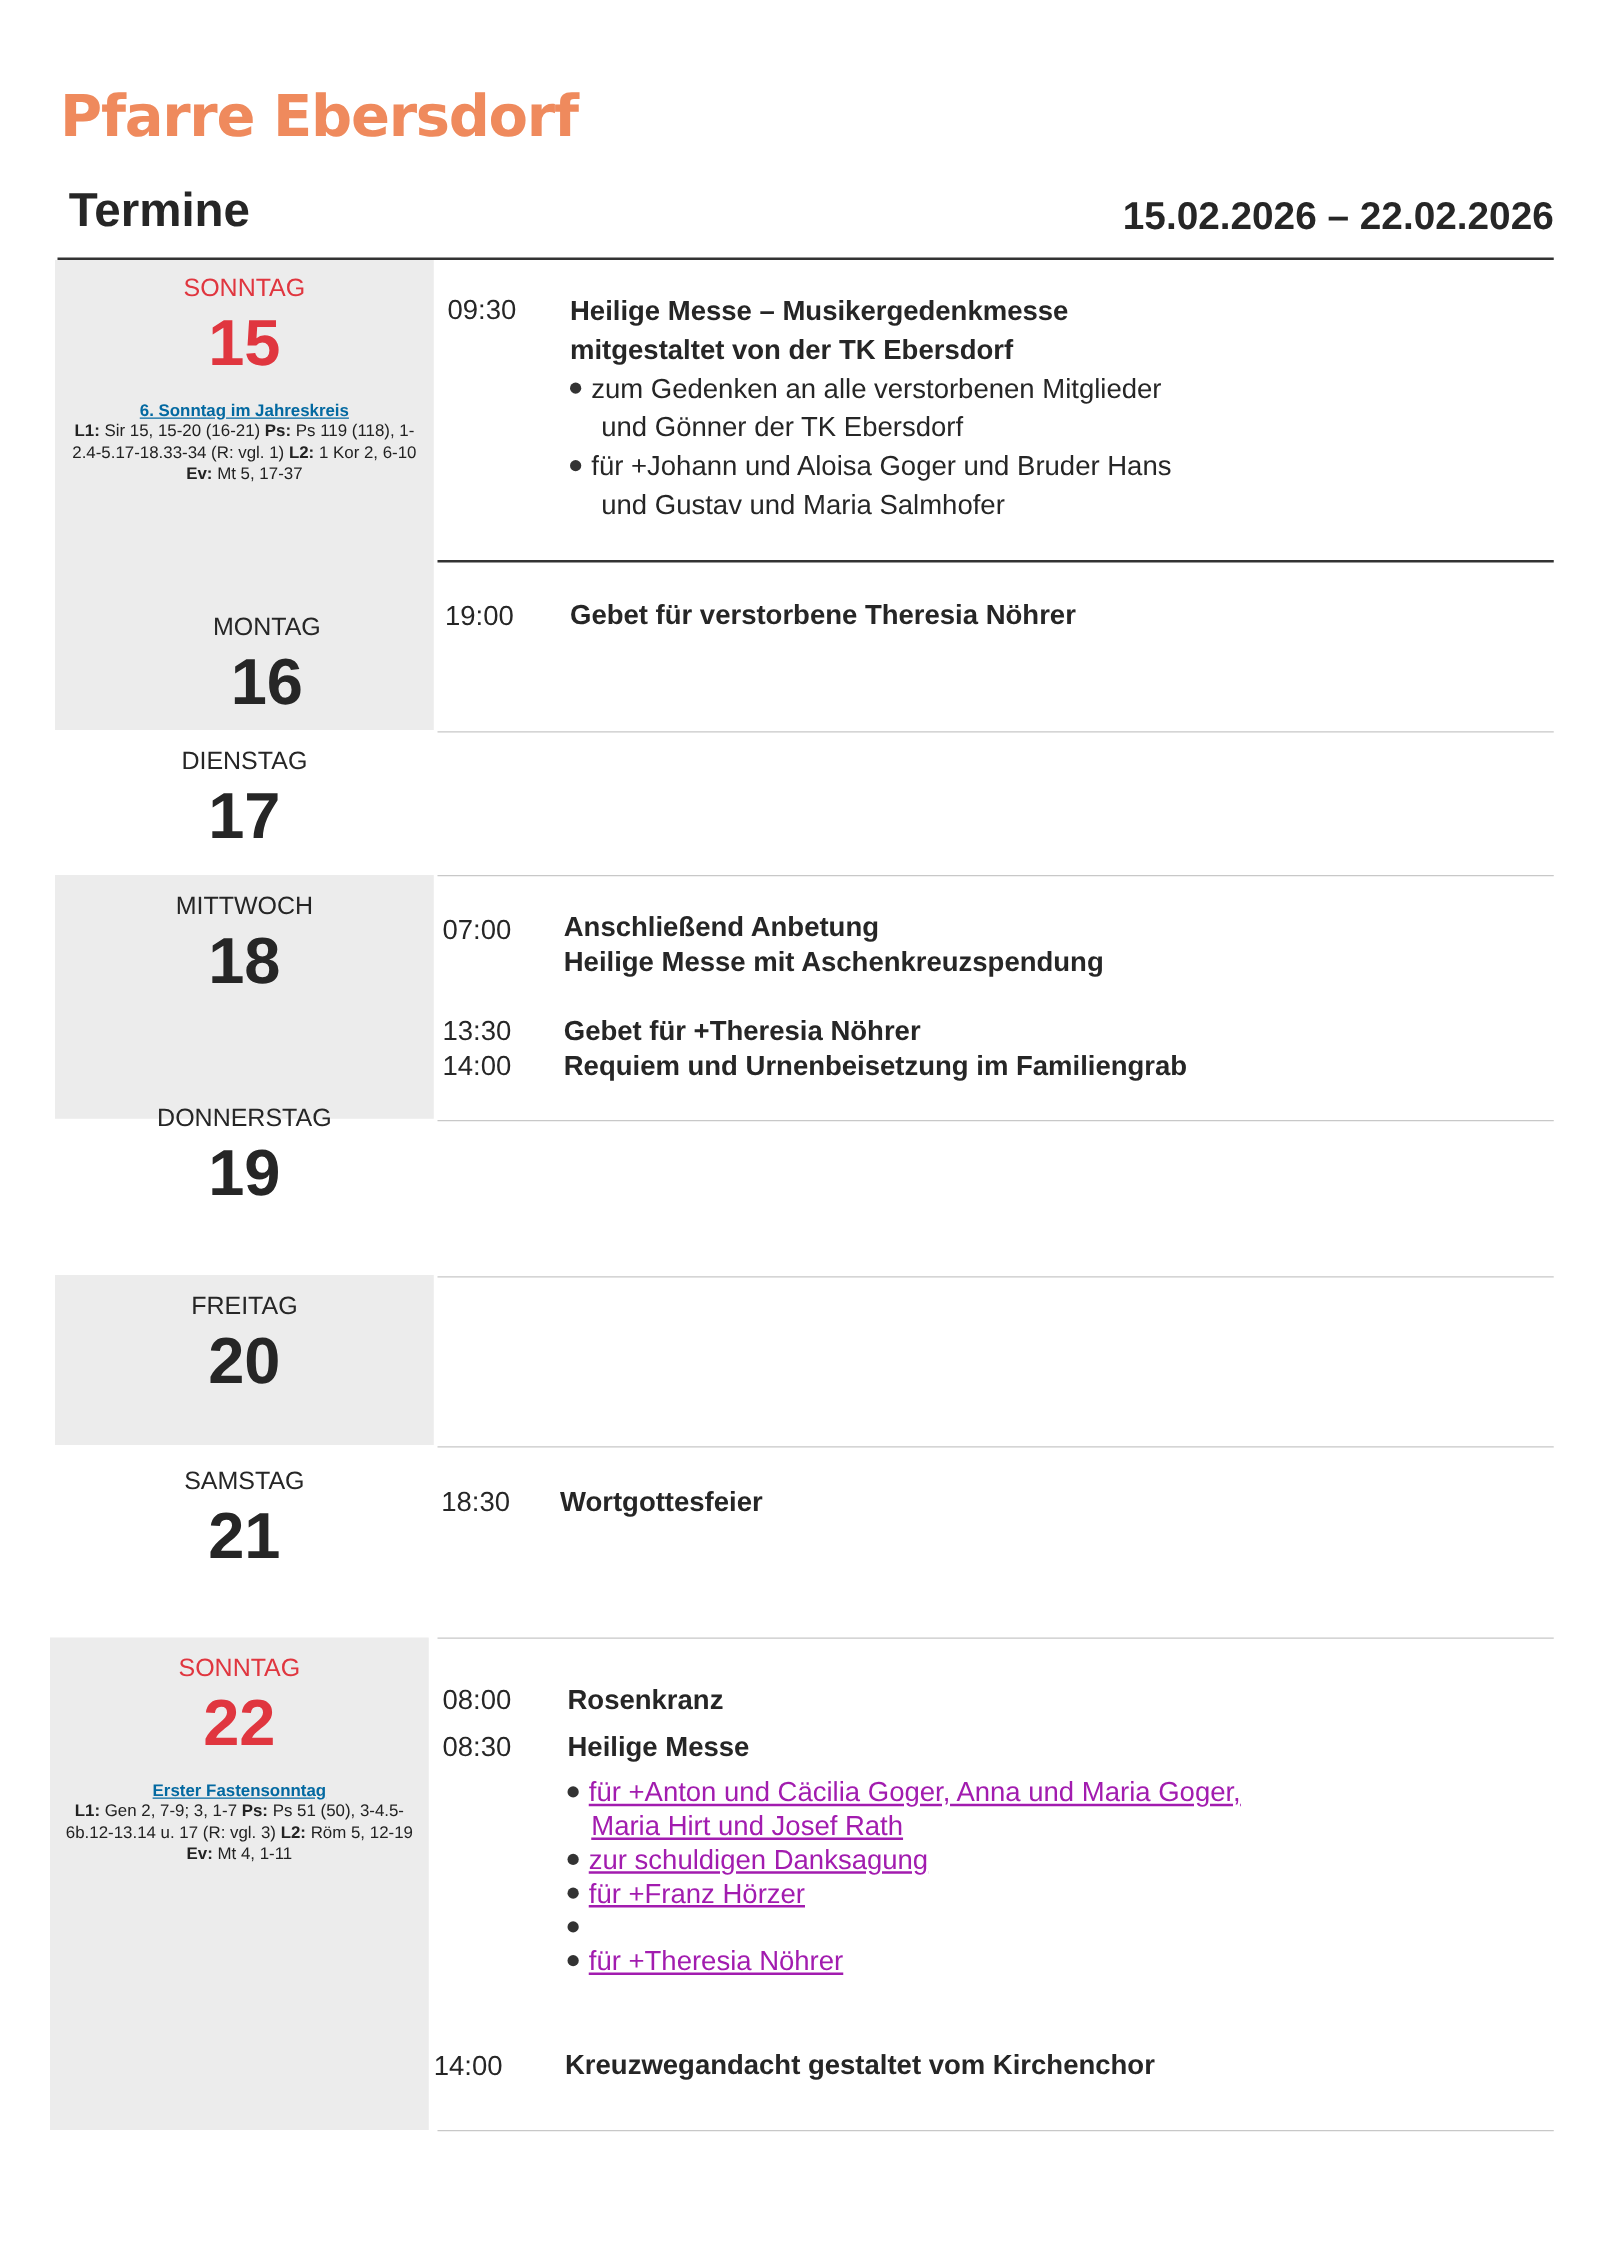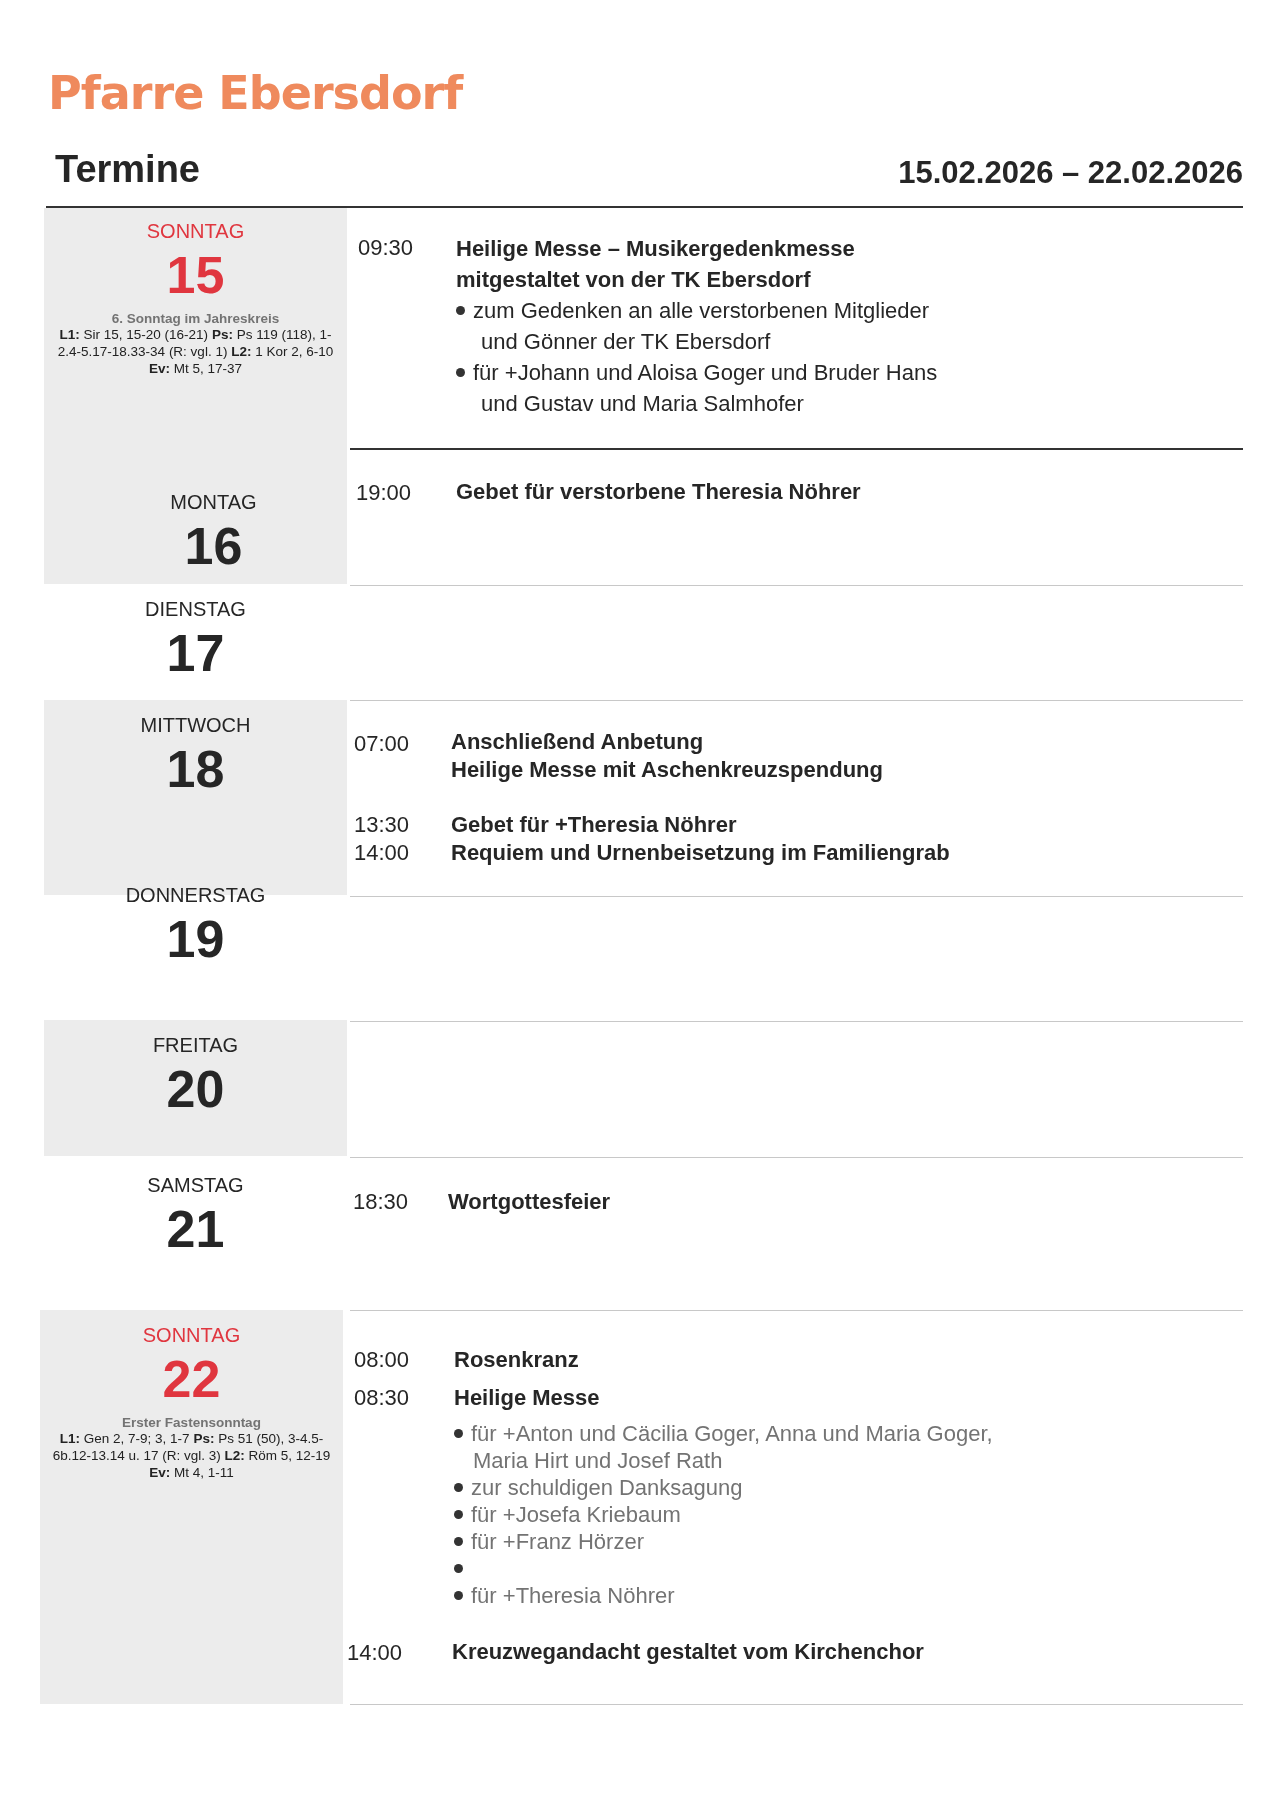--- a/index.html
+++ b/index.html
@@ -11,29 +11,29 @@
   .section-title { left:55px; top:148px; font-size:38px; font-weight:bold; color:#262626; }
   .date-range { right:35px; top:155px; font-size:31px; font-weight:bold; color:#262626; }
   .top-rule { left:46px; top:206px; width:1197px; height:2px; background:#333; }
   .gray { background:#ececec; }
   .day-panel { left:44px; width:303px; }
   .day-head { position:absolute; left:0; width:100%; text-align:center; }
   .weekday { font-size:20px; color:#262626; }
   .weekday.red { color:#e0363f; }
   .daynum { font-size:52px; font-weight:bold; line-height:1; color:#262626; }
   .daynum.red { color:#e0363f; }
-  .occasion { font-size:13.5px; font-weight:bold; color:#737373; margin-top:10px; }
+  .occasion { font-size:13.5px; font-weight:bold; color:#0369a1; margin-top:20px;text-decoration:underline; }
   .readings { font-size:13.5px; line-height:17px; color:#222; padding:0 6px; }
   .readings b { font-weight:bold; }
   .rule { left:350px; width:893px; height:1px; background:#c8c8c8; }
   .rule.dark { height:2px; background:#333; }
   .time { position:absolute; font-size:22px; color:#262626; }
   .evt { position:absolute; font-size:22px; font-weight:bold; color:#262626; line-height:31px; }
   .bul { position:absolute; font-size:22px; color:#262626; line-height:31px; }
-  .bul2 { position:absolute; font-size:22px; color:#737373; line-height:27px; }
+  .bul2 { position:absolute; font-size:22px; color:#a21caf; line-height:27px;text-decoration:underline; }
   .dot { display:inline-block; width:9px; height:9px; border-radius:50%; background:#333;
          margin-right:8px; vertical-align:middle; position:relative; top:-2px; }
   .cont { padding-left:25px; }
 </style>
 </head>
 <body>
 
 <div class="abs parish-title">Pfarre Ebersdorf</div>
 <div class="abs section-title">Termine</div>
 <div class="abs date-range">15.02.2026 – 22.02.2026</div>
@@ -139,20 +139,19 @@
   </div>
 </div>
 <div class="time" style="left:354px;top:1347px;">08:00</div>
 <div class="evt" style="left:454px;top:1344px;">Rosenkranz</div>
 <div class="time" style="left:354px;top:1385px;">08:30</div>
 <div class="evt" style="left:454px;top:1382px;">Heilige Messe</div>
 <div class="bul2" style="left:454px;top:1420px;">
   <div><span class="dot"></span><span>für +Anton und Cäcilia Goger, Anna und Maria Goger,</span></div>
   <div style="padding-left:19px;">Maria Hirt und Josef Rath</div>
   <div><span class="dot"></span><span>zur schuldigen Danksagung</span></div>
-  <div><span class="dot"></span><span>für +Josefa Kriebaum</span></div>
   <div><span class="dot"></span><span>für +Franz Hörzer</span></div>
   <div><span class="dot"></span></div>
   <div><span class="dot"></span><span>für +Theresia Nöhrer</span></div>
 </div>
 <div class="time" style="left:347px;top:1640px;">14:00</div>
 <div class="evt" style="left:452px;top:1636px;">Kreuzwegandacht gestaltet vom Kirchenchor</div>
 <div class="abs rule" style="top:1704px;"></div>
 
 </body></html>

